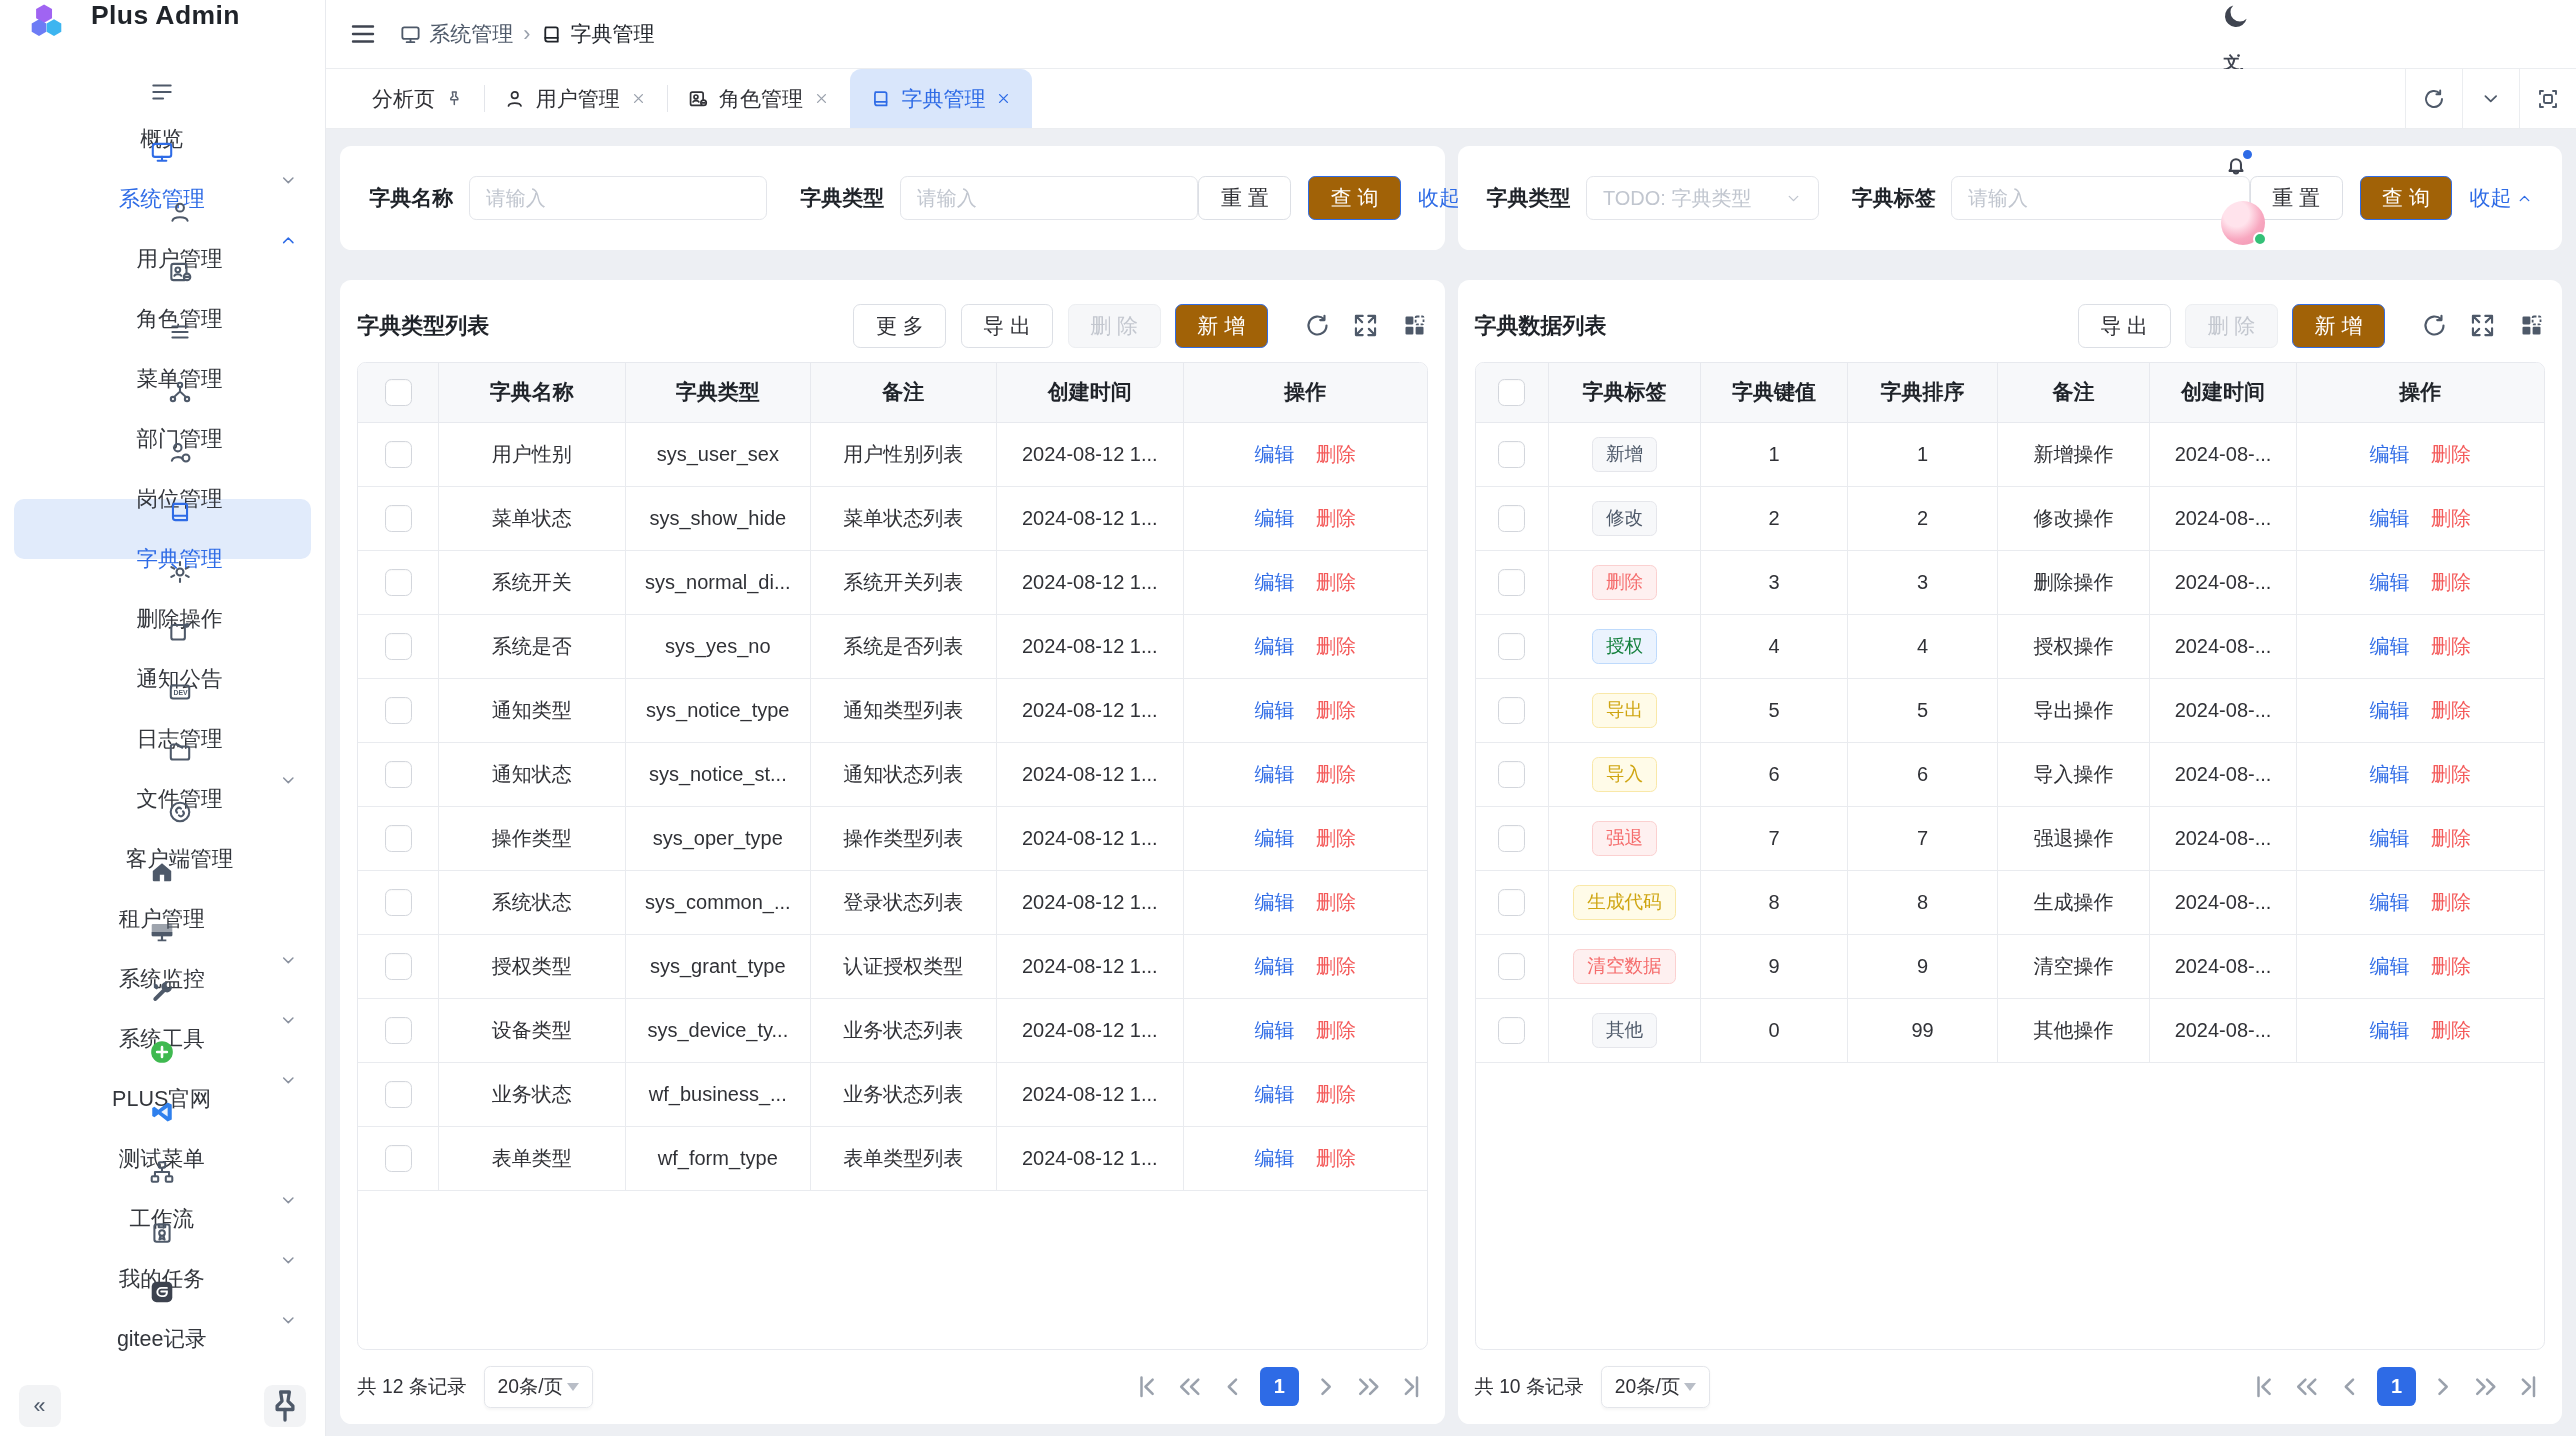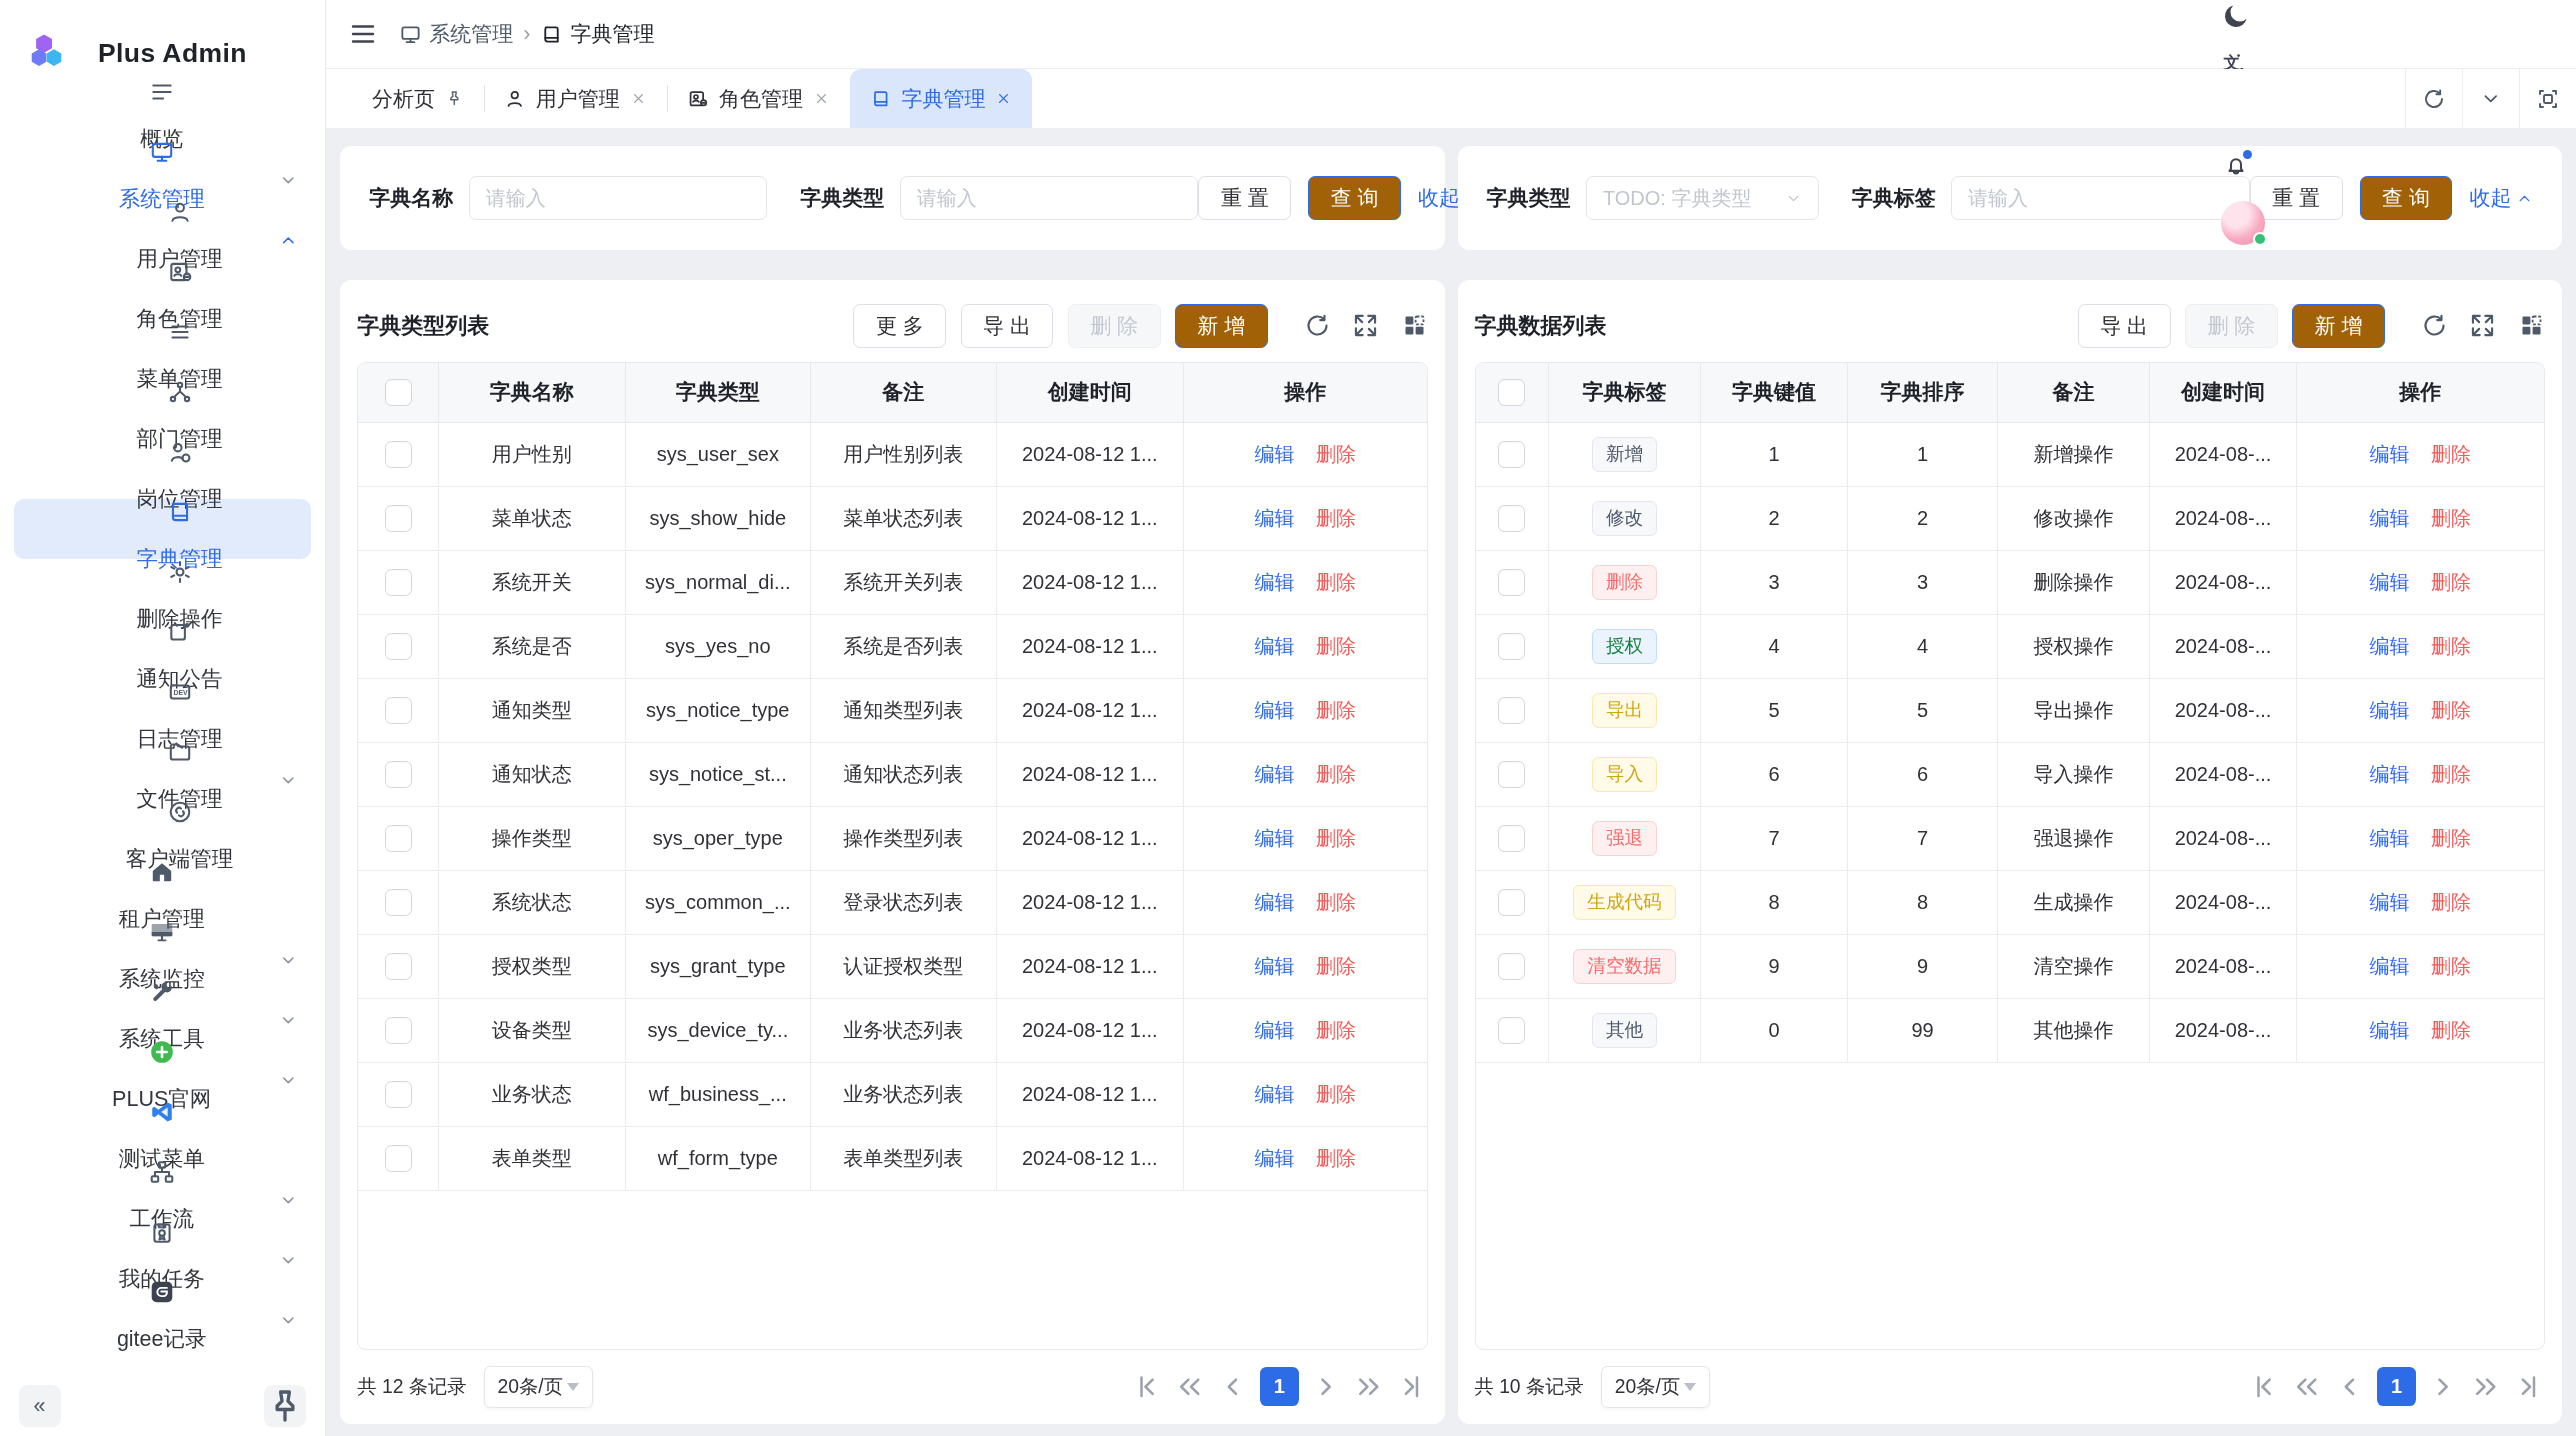--- a/index.html
+++ b/index.html
@@ -2,21 +2,21 @@
 <html style="font-size:11.4px"><head>
 <meta charset="utf-8">
 <style>
   * { margin:0; padding:0; box-sizing:border-box; }
   html,body { width:2576px; height:1437px; overflow:hidden; }
   body { font-family:"Liberation Sans","DejaVu Sans",sans-serif; background:#edeff3; color:#303136; font-size:20px; }
   .app { display:flex; width:100%; height:100%; }
 
   
   .sidebar { width:326px; background:#fff; border-right:0.7px solid #e8eaee; display:flex; flex-direction:column; position:relative; }
-  .logo-row { height:69px; display:flex; align-items:flex-end; gap:32px; padding-left:27px; flex:none; }
+  .logo-row { height:69px; display:flex; align-items:flex-start; gap:25px; padding-left:27px; flex:none; }
   .logo-mark { width:39px; height:39px; flex:none; }
   .logo-title { font-size:26.5px; font-weight:700; color:#1f2329; letter-spacing:0.4px; }
   .menu { flex:1; overflow:hidden; padding-top:10px; }
   .mi { height:60px; margin:0 14.3px; padding:0 13px 0 11.4px; display:flex; align-items:center; gap:18.6px; font-size:21.5px; color:#33363c; border-radius:10px; cursor:pointer;flex-direction:column; }
   .mi .micon { width:26px; height:26px; flex:none; display:flex; align-items:center; justify-content:center; color:#4e5969; }
   .mi .chev { margin-left:auto; color:#8a919f; width:18.6px; height:18.6px; display:flex; }
   .mi.l2 { padding-left:47px; }
   .mi.blue { color:#2e6be6; } .mi.blue .micon { color:#2e6be6; } .mi.blue .chev { color:#2e6be6; }
   .mi.active { background:#e1ebfb; color:#2e6be6; } .mi.active .micon { color:#2e6be6; }
   .sidebar-footer { position:absolute; left:0; right:0; bottom:0; height:62px; background:#fff; display:flex; align-items:center; justify-content:space-between; padding:0 18.6px; }

